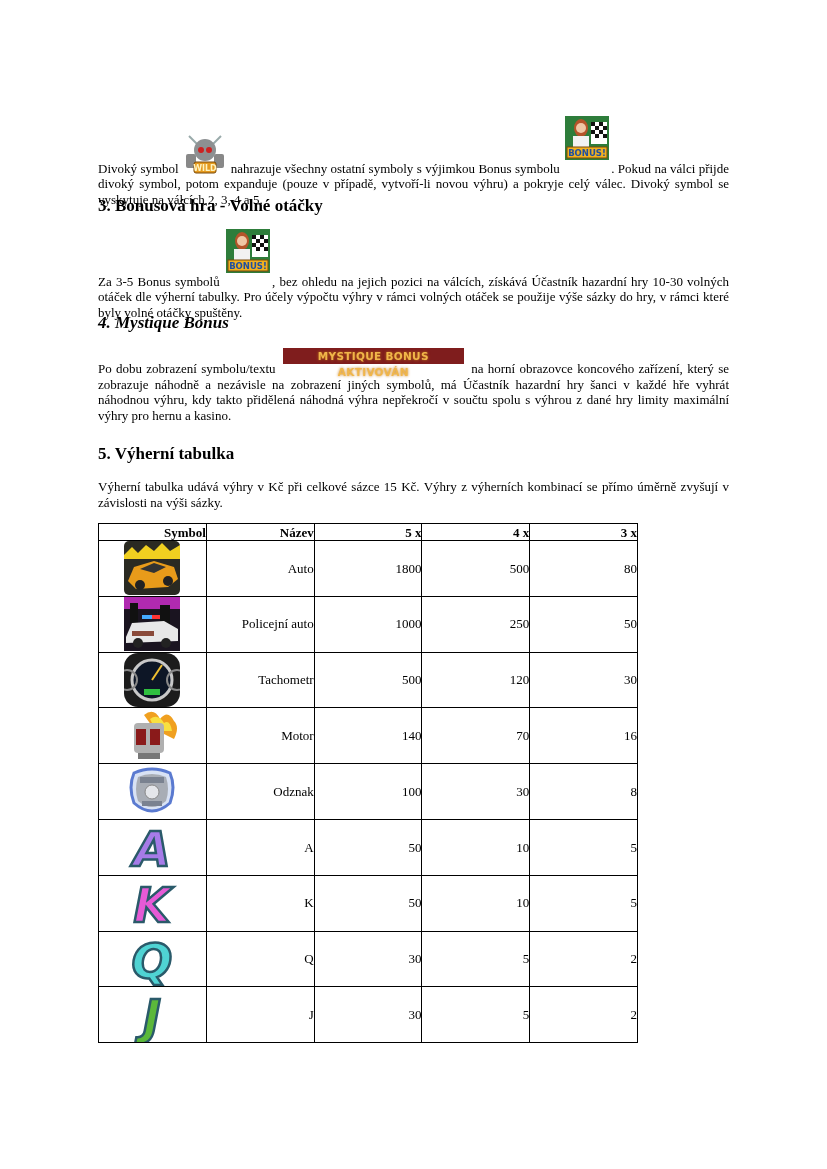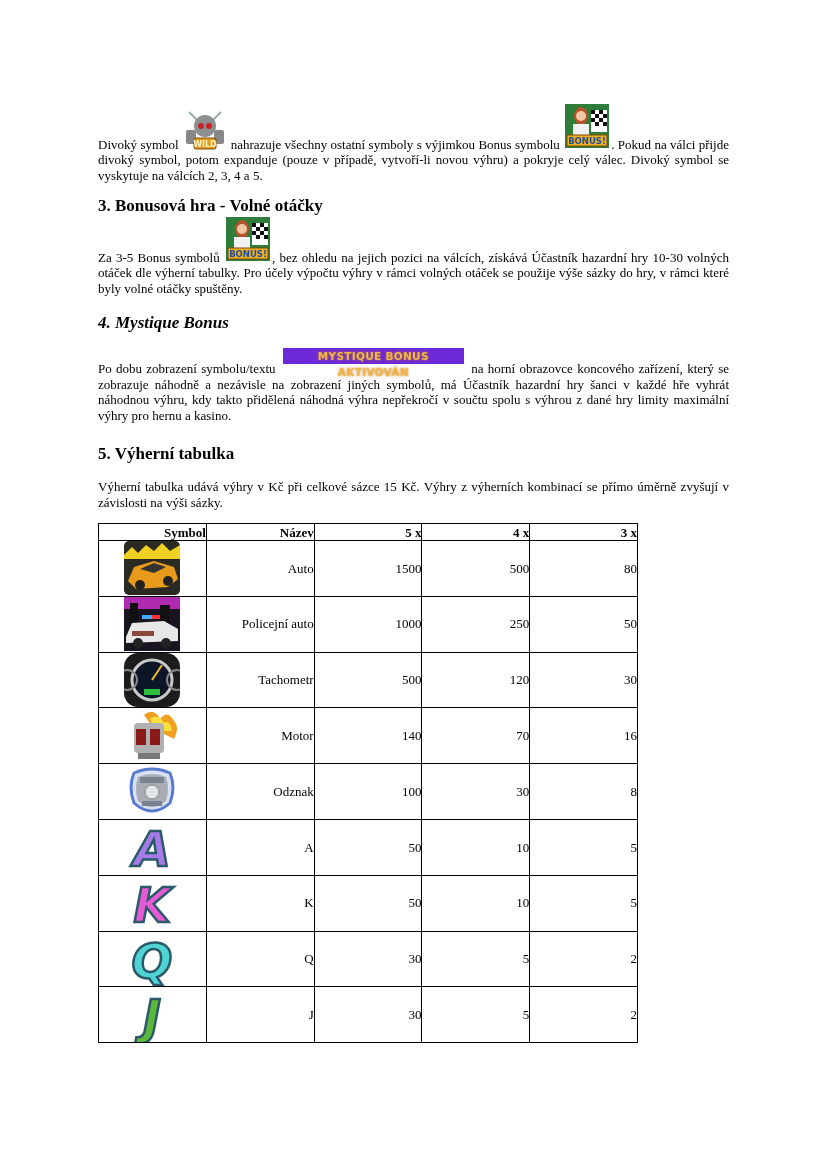--- a/index.html
+++ b/index.html
@@ -10,22 +10,22 @@
   h2 { margin: 0; font-size: 17px; font-weight: bold; line-height: 20px; }
   .p1 { position: absolute; top: 100px; width: 631px; }
   .h3 { position: absolute; top: 196px; }
   .p2 { position: absolute; top: 213px; width: 631px; }
   .h4 { position: absolute; top: 313px; font-style: italic; }
   .p3 { position: absolute; top: 348px; width: 631px; }
   .h5 { position: absolute; top: 444px; }
   .p4 { position: absolute; top: 479px; width: 631px; }
   .ico { display: inline-block; vertical-align: bottom; position: relative; }
   .wild { width: 44px; height: 44px; margin: 0 4px; }
-  .bonus { width: 44px; height: 44px; margin: 4px 2px; }
-  .mystique { width: 181px; height: 16px; vertical-align: -3px; margin: 0 3px; background: #6d28d9;
+  .bonus { width: 44px; height: 44px; margin: 16px 2px; }
+  .mystique { width: 181px; height: 16px; vertical-align: -3px; margin: 0 3px; background: #7f1d1d;
               color: #f0b64a; font-family: "DejaVu Sans", sans-serif; font-weight: bold; font-size: 10.5px;
               line-height: 16px; text-align: center; letter-spacing: 0.3px;
               text-shadow: 0 0 3px #c47a18; }
   table.paytable { position: absolute; top: 523px; left: 0; border-collapse: collapse; width: 540px; }
   table.paytable th, table.paytable td { border: 1.4px solid #000; text-align: right; padding: 0; }
   table.paytable th { height: 16px; font-weight: bold; font-size: 13px; line-height: 15px; }
   table.paytable td { height: 54.8px; font-size: 13px; }
   col.c1 { width: 108px; } col.c2 { width: 108px; } col.c3 { width: 108px; } col.c4 { width: 108px; } col.c5 { width: 108px; }
   .sym { display: block; width: 56px; height: 54px; margin: 0 auto; }
 </style>
@@ -132,21 +132,21 @@
                 <rect width="56" height="54" rx="5" fill="#2a2a22"></rect>
                 <path d="M0 14 L8 6 L14 12 L22 4 L30 10 L38 2 L46 10 L56 4 L56 18 L0 18 Z" fill="#f0d020"></path>
                 <path d="M4 40 L10 26 L30 20 L50 26 L54 38 L44 46 L12 48 Z" fill="#e89b1a"></path>
                 <path d="M16 28 L30 22 L42 26 L30 32 Z" fill="#333"></path>
                 <circle cx="16" cy="44" r="5" fill="#222"></circle>
                 <circle cx="44" cy="40" r="5" fill="#222"></circle>
               </svg>
           </span>
         </td>
         <td>Auto</td>
-        <td>1500</td>
+        <td>1800</td>
         <td>500</td>
         <td>80</td>
       </tr>
       <tr>
         <td>
           <span class="sym">
             <svg width="56" height="54" viewBox="0 0 56 54">
                 <rect width="56" height="54" fill="#b02ab0"></rect>
                 <rect x="0" y="12" width="56" height="42" fill="#1a1420"></rect>
                 <rect x="6" y="6" width="8" height="20" fill="#111"></rect>

